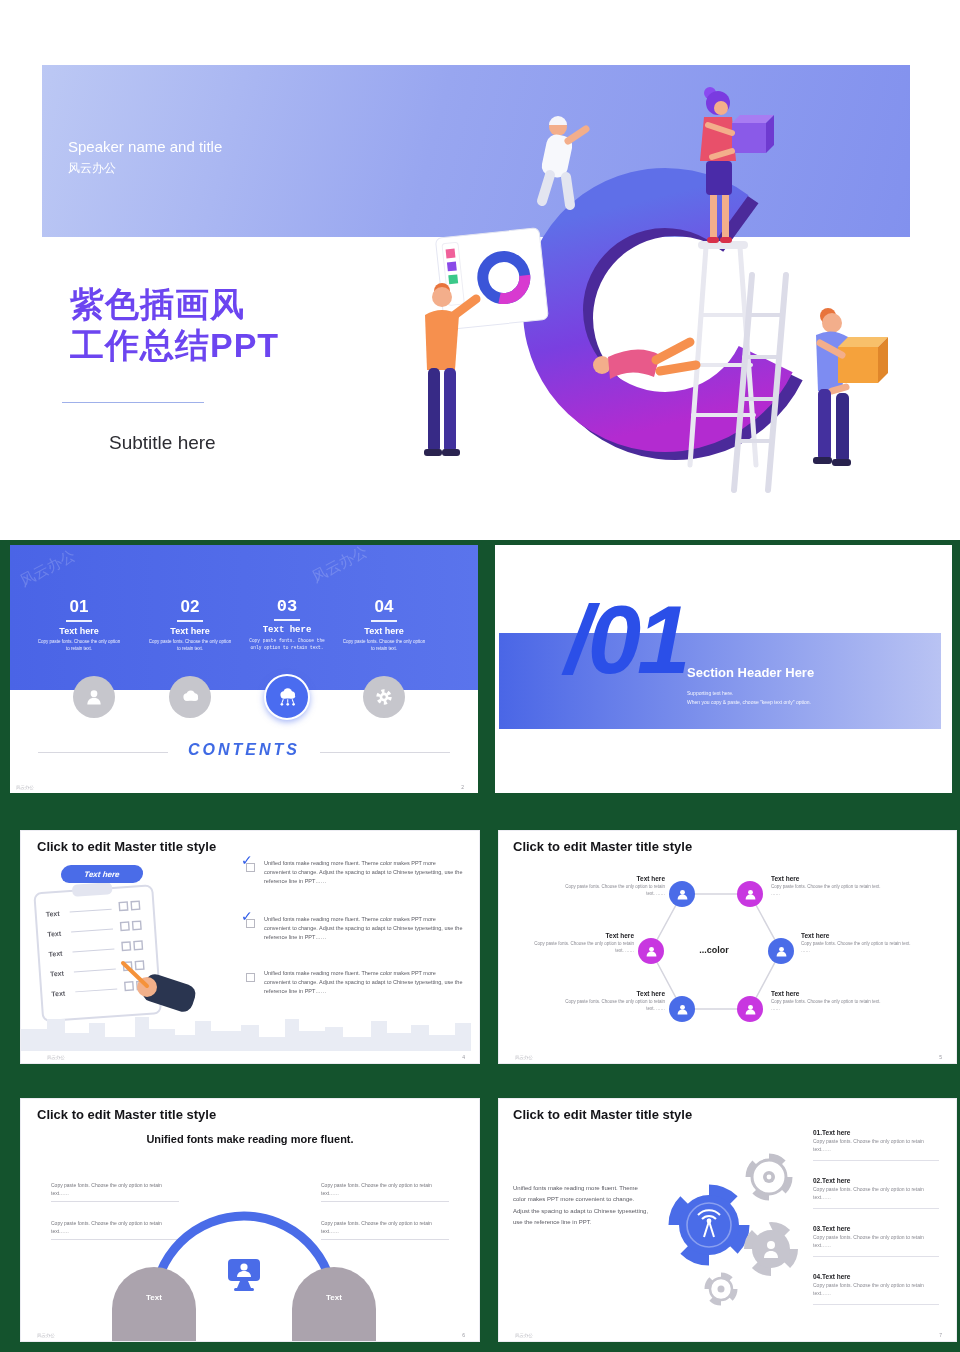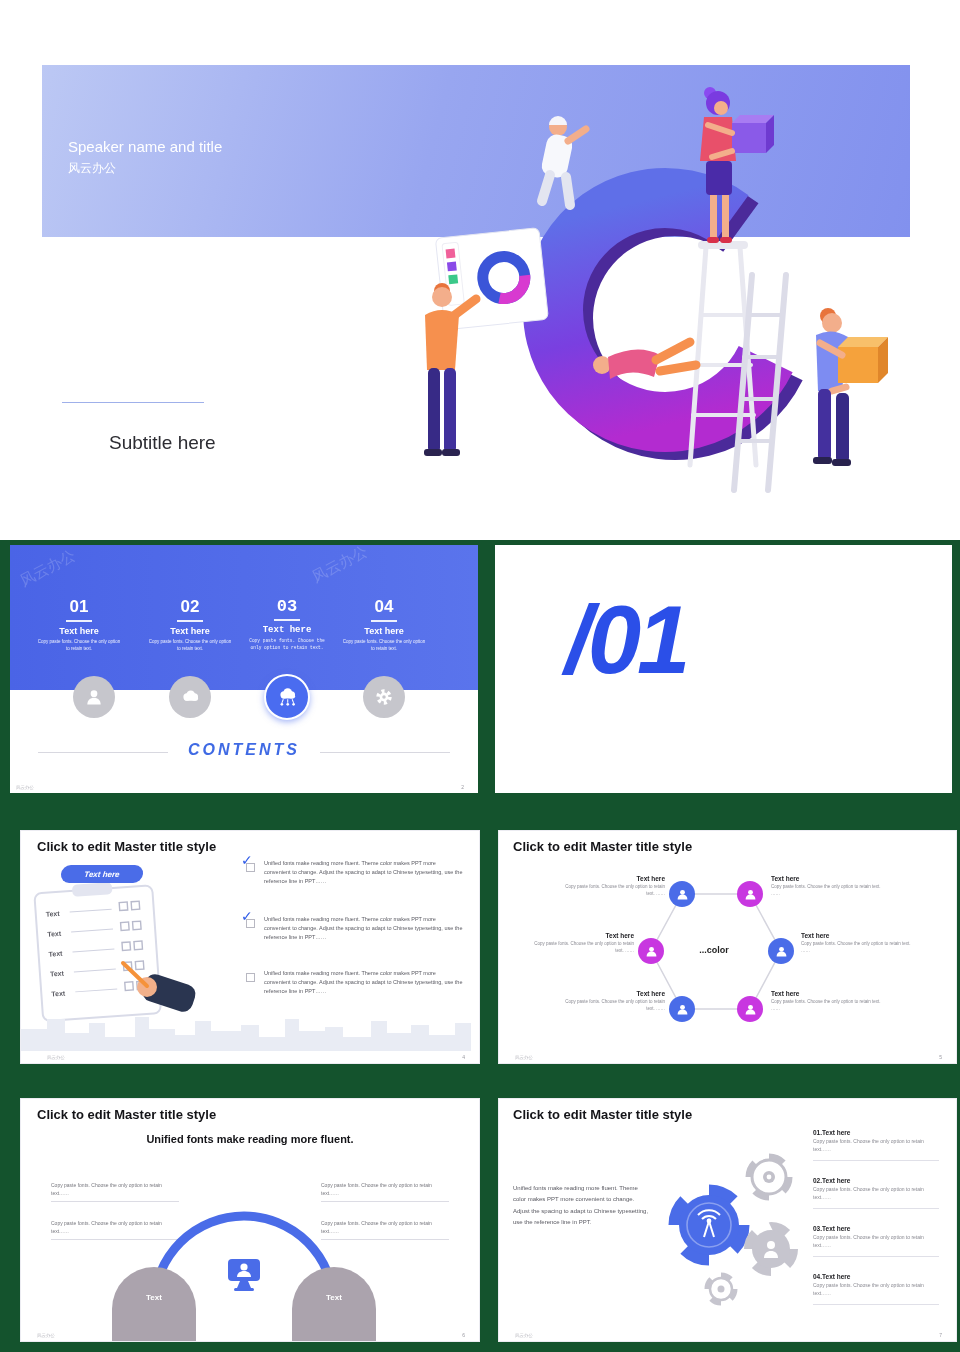--- a/index.html
+++ b/index.html
@@ -168,20 +168,22 @@
         <path d="M498 282 l10 -10 v36 l-10 10 z" fill="#e0862a"></path>
         <path d="M440 278 l22 12 M466 322 l-14 4" stroke="#f3ae8b" stroke-width="7" stroke-linecap="round" fill="none"></path>
         <rect x="438" y="324" width="13" height="72" rx="5" fill="#44309e"></rect>
         <rect x="456" y="328" width="13" height="70" rx="5" fill="#372a86"></rect>
         <rect x="433" y="392" width="19" height="7" rx="3" fill="#28224e"></rect>
         <rect x="452" y="394" width="19" height="7" rx="3" fill="#28224e"></rect>
       </g>
     </svg>
 
     <div class="cover-title">
+      <div>紫色插画风</div>
+      <div>工作总结PPT</div>
     </div>
     <div class="cover-divider"></div>
     <div class="cover-subtitle">Subtitle here</div>
   </section>
 
   <section class="slide" style="left:10px;top:545px;width:468px;height:248px;">
     <div class="c-blue">
       <span class="wm" style="left:8px;top:14px;">风云办公</span>
       <span class="wm" style="left:300px;top:10px;">风云办公</span>
     </div>
@@ -257,20 +259,27 @@
 
     <div class="cline" style="left:28px;"></div>
     <div class="cline" style="left:310px;"></div>
     <div class="c-contents">CONTENTS</div>
 
     <div class="foot" style="left:6px;">风云办公</div>
     <div class="pagenum">2</div>
   </section>
 
   <section class="slide" style="left:495px;top:545px;width:457px;height:248px;">
+    <div class="sec-bar">
+      <div class="sec-title">Section Header Here</div>
+      <div class="sec-support">
+        <div>Supporting text here.</div>
+        <div>When you copy &amp; paste, choose "keep text only" option.</div>
+      </div>
+    </div>
     <div class="sec-num">/01</div>
   </section>
 
   <section class="slide bordered" style="left:20px;top:830px;width:458px;height:232px;">
     <div class="s-title" style="left:16px;top:8px;">Click to edit Master title style</div>
 
     <div class="abs" style="left:10px;top:28px;width:210px;height:170px;">
       <div class="ribbon">Text here</div>
       <svg class="abs" style="left:0;top:24px;" width="180" height="150" viewBox="0 0 180 150">
         <g transform="rotate(-4 70 75)">

